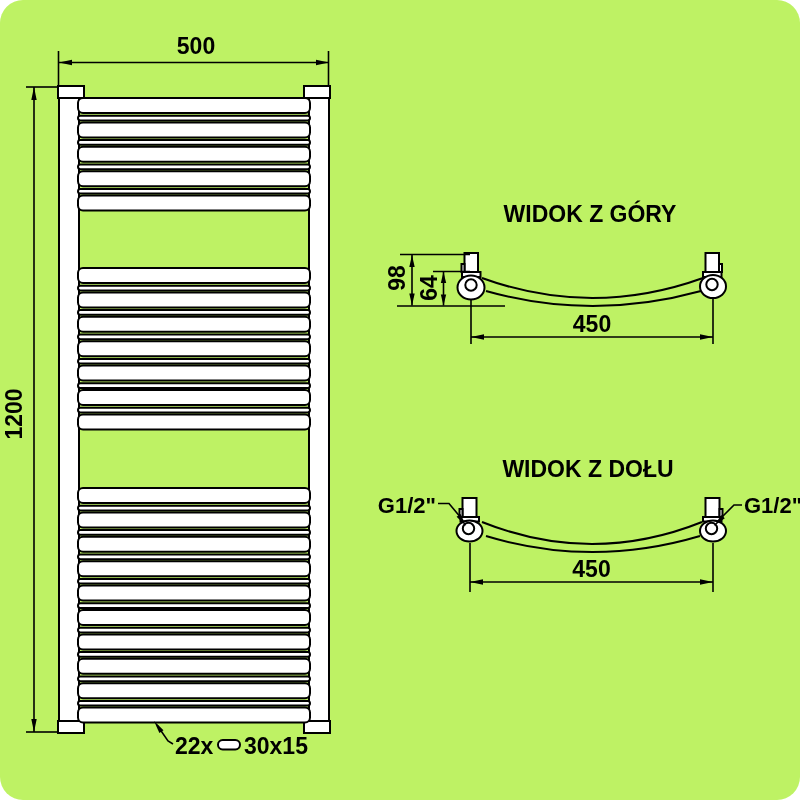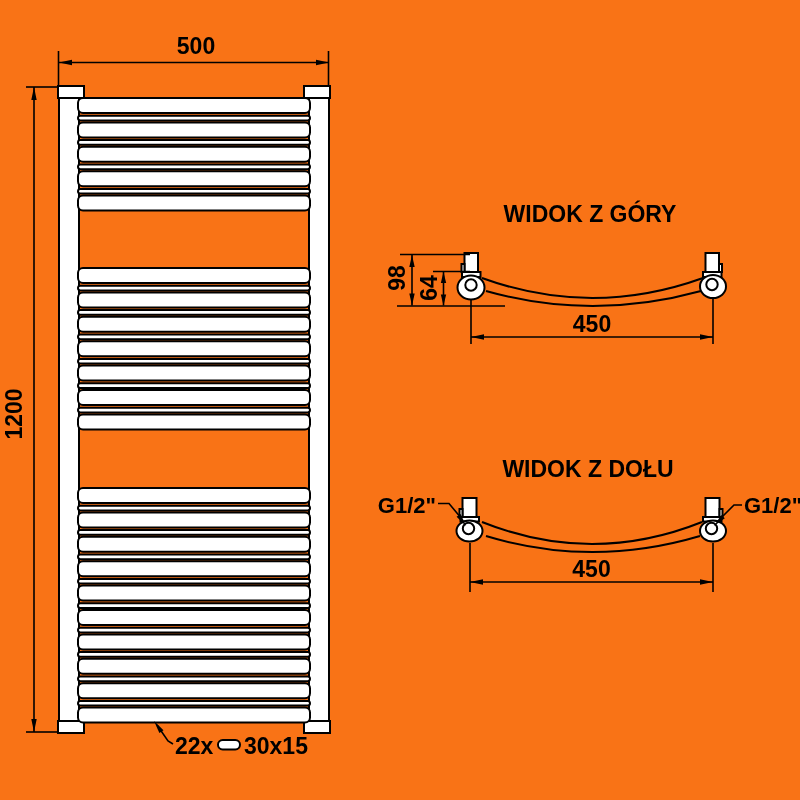--- a/index.html
+++ b/index.html
@@ -1,16 +1,16 @@
 <!DOCTYPE html>
 <html><head>
 <meta charset="utf-8">
 <style>
   html,body{margin:0;padding:0;background:#ffffff;}
-  .stage{width:800px;height:800px;position:relative;background:#f97316;}
+  .stage{width:800px;height:800px;position:relative;background:#bef264;border-radius:23px;}
   svg{display:block;}
   .shape{fill:#ffffff;stroke:#000000;stroke-width:2;}
   .curve{fill:none;stroke:#000000;stroke-width:2;}
   .dim{stroke:#000000;stroke-width:1.6;fill:none;}
   .arrow{fill:#000000;stroke:none;}
   .lbl{font-family:"Liberation Sans",sans-serif;font-weight:600;font-size:23px;fill:#000000;}
   .lbl-sm{font-family:"Liberation Sans",sans-serif;font-weight:600;font-size:22px;fill:#000000;}
 </style>
 </head>
 <body>

